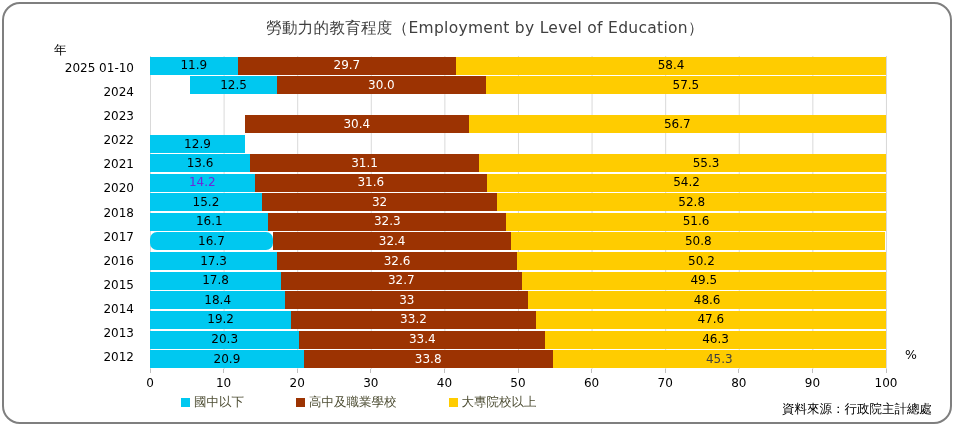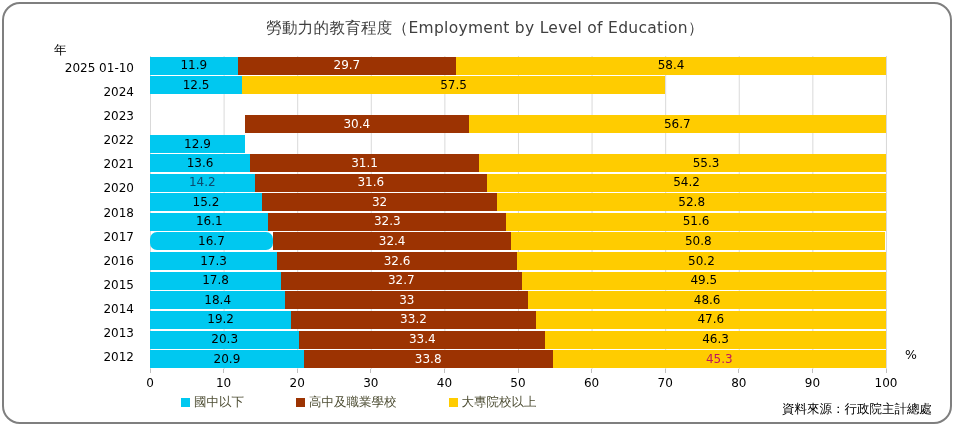--- a/index.html
+++ b/index.html
@@ -81,22 +81,25 @@
             <span>11.9</span>
           </div>
           <div class="seg" style="width: 29.7%; background: rgb(156, 51, 2); color: rgb(255, 255, 255);">
             <span>29.7</span>
           </div>
           <div class="seg" style="width: 58.4%; background: rgb(255, 204, 0); color: rgb(0, 0, 0);">
             <span>58.4</span>
           </div>
         </div>
         <div class="bar-row">
-          <div class="seg" style="width: 12.5%; background: rgb(0, 200, 240); color: rgb(0, 0, 0);">
+          <div class="seg" style="width: 12.5%; background: rgb(0, 200, 240); color: rgb(0, 0, 0); margin-left: 40px;">
             <span>12.5</span>
+          </div>
+          <div class="seg" style="width: 30%; background: rgb(156, 51, 2); color: rgb(255, 255, 255);">
+            <span>30.0</span>
           </div>
           <div class="seg" style="width: 57.5%; background: rgb(255, 204, 0); color: rgb(0, 0, 0);">
             <span>57.5</span>
           </div>
         </div>
         <div class="bar-row">
           <div class="seg" style="width: 12.9%; background: rgb(0, 200, 240); color: rgb(0, 0, 0); margin-top: 40px;">
             <span>12.9</span>
           </div>
           <div class="seg" style="width: 30.4%; background: rgb(156, 51, 2); color: rgb(255, 255, 255);">
@@ -111,21 +114,21 @@
             <span>13.6</span>
           </div>
           <div class="seg" style="width: 31.1%; background: rgb(156, 51, 2); color: rgb(255, 255, 255);">
             <span>31.1</span>
           </div>
           <div class="seg" style="width: 55.3%; background: rgb(255, 204, 0); color: rgb(0, 0, 0); padding-left: 47px;">
             <span>55.3</span>
           </div>
         </div>
         <div class="bar-row">
-          <div class="seg" style="width: 14.2%; background: rgb(0, 200, 240); color: #0c4a6e; text-align: right;">
+          <div class="seg" style="width: 14.2%; background: rgb(0, 200, 240); color: #6d28d9; text-align: right;">
             <span>14.2</span>
           </div>
           <div class="seg" style="width: 31.6%; background: rgb(156, 51, 2); color: rgb(255, 255, 255);">
             <span>31.6</span>
           </div>
           <div class="seg" style="width: 54.2%; background: rgb(255, 204, 0); color: rgb(0, 0, 0);">
             <span>54.2</span>
           </div>
         </div>
         <div class="bar-row">
@@ -216,21 +219,21 @@
             <span>46.3</span>
           </div>
         </div>
         <div class="bar-row">
           <div class="seg" style="width: 20.9%; background: rgb(0, 200, 240); color: rgb(0, 0, 0);">
             <span>20.9</span>
           </div>
           <div class="seg" style="width: 33.8%; background: rgb(156, 51, 2); color: rgb(255, 255, 255);">
             <span>33.8</span>
           </div>
-          <div class="seg" style="width: 45.3%; background: rgb(255, 204, 0); color: #be185d;">
+          <div class="seg" style="width: 45.3%; background: rgb(255, 204, 0); color: #404040;">
             <span>45.3</span>
           </div>
         </div>
       </div>
   </div>
 
   <div class="x-axis">
       <div class="x-tickmark" style="left: calc(0% - 0.5px);"></div>
       <div class="x-ticklabel" style="left: 0%;">0</div>
       <div class="x-tickmark" style="left: calc(10% - 0.5px);"></div>

